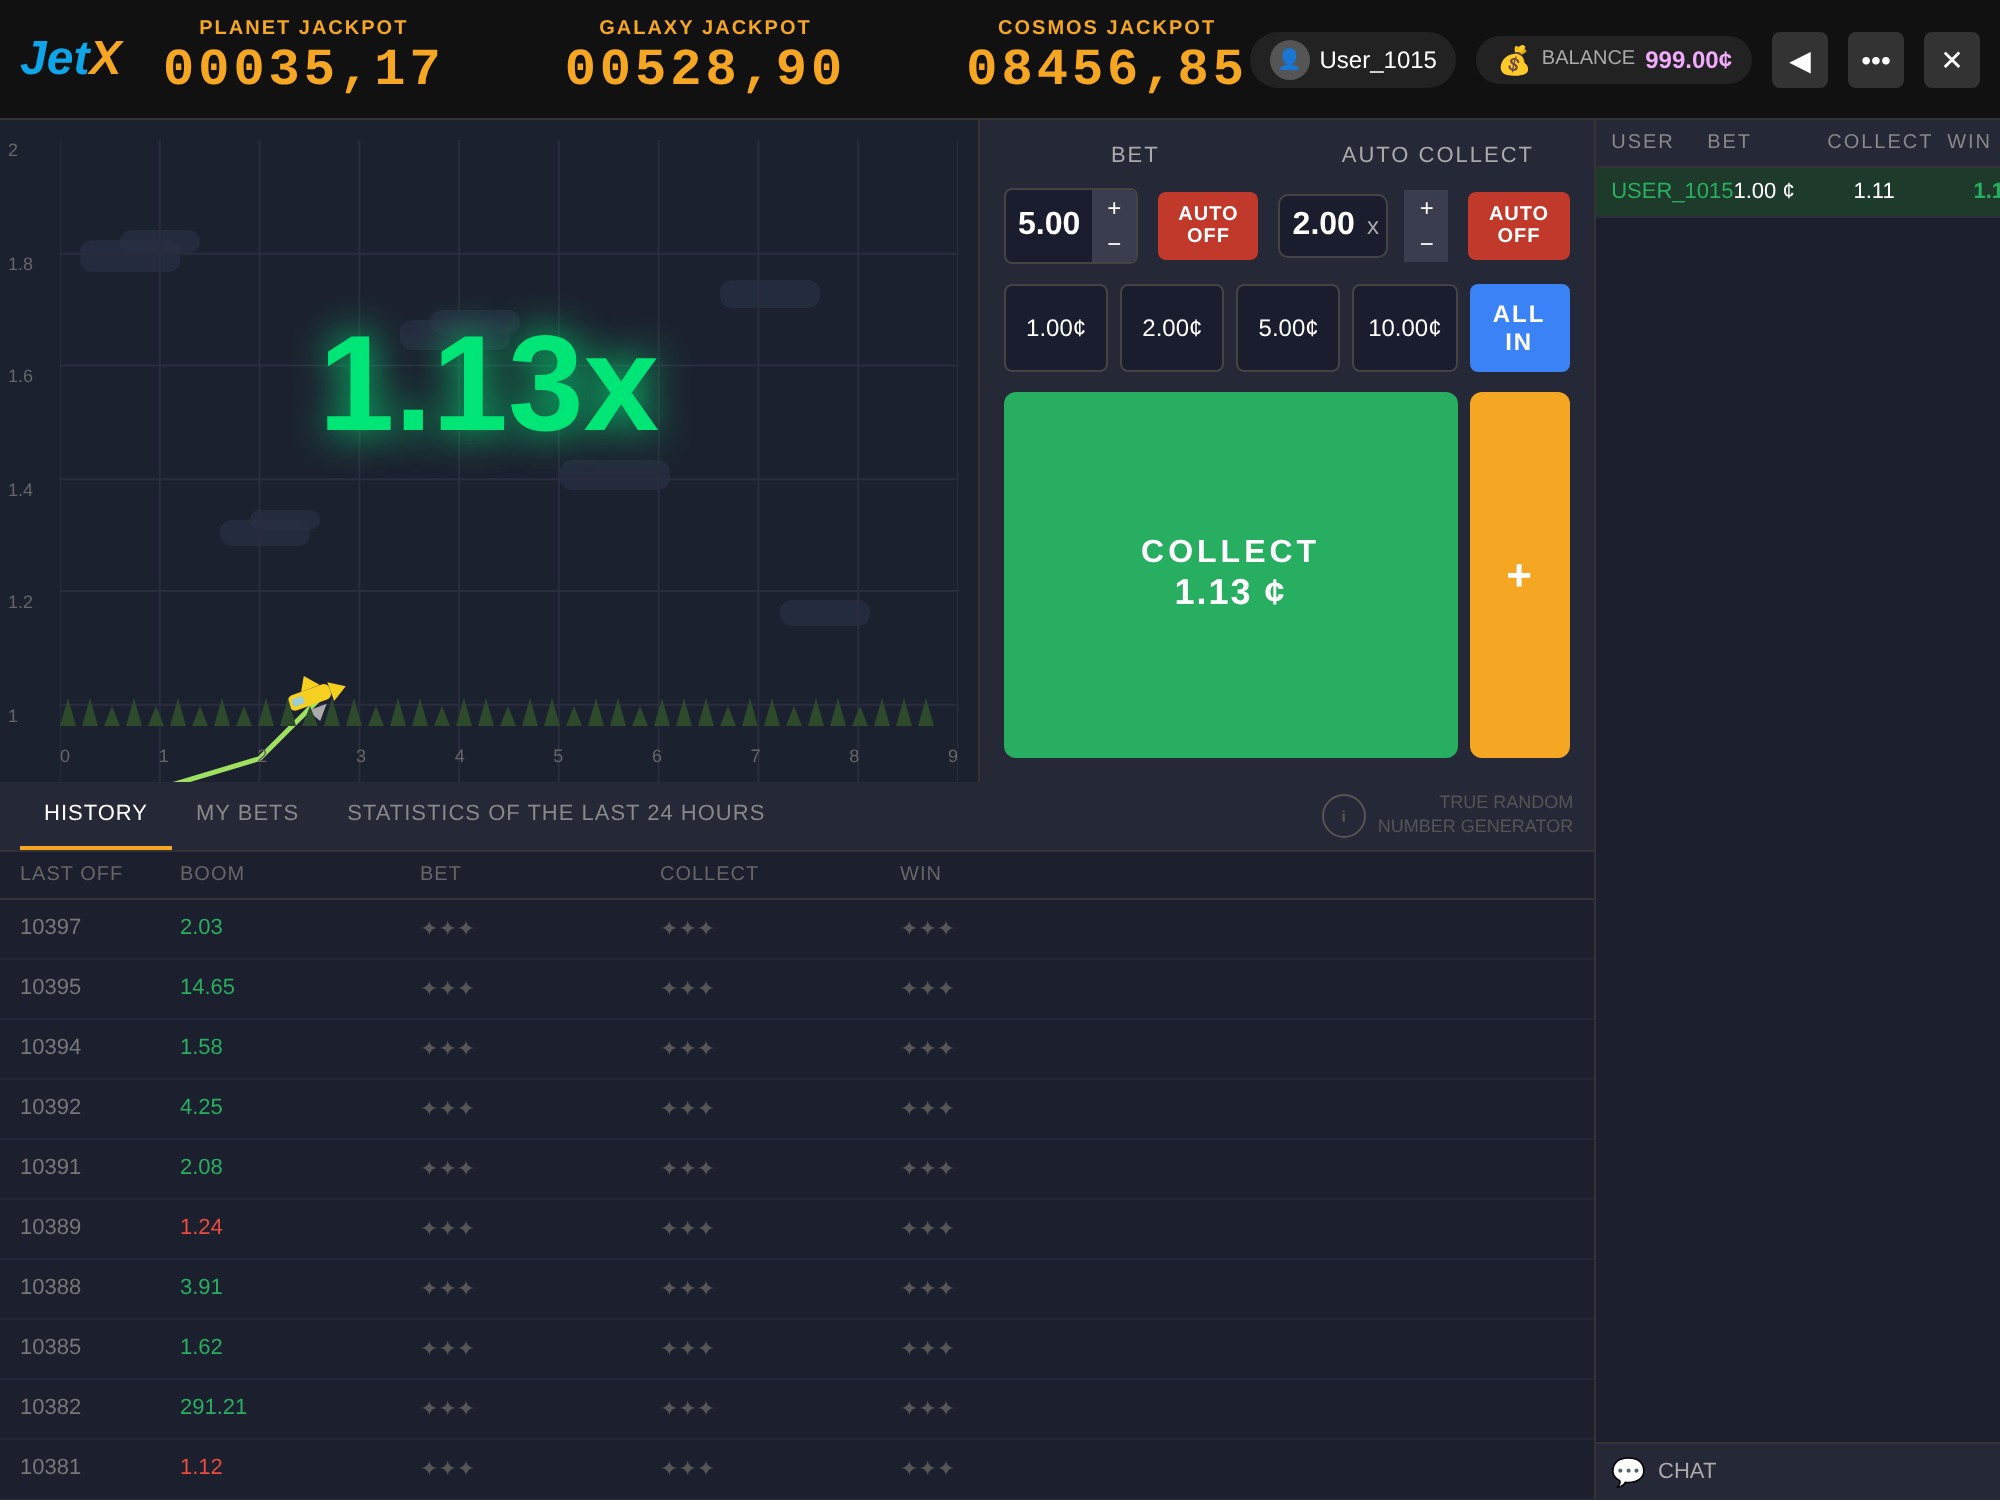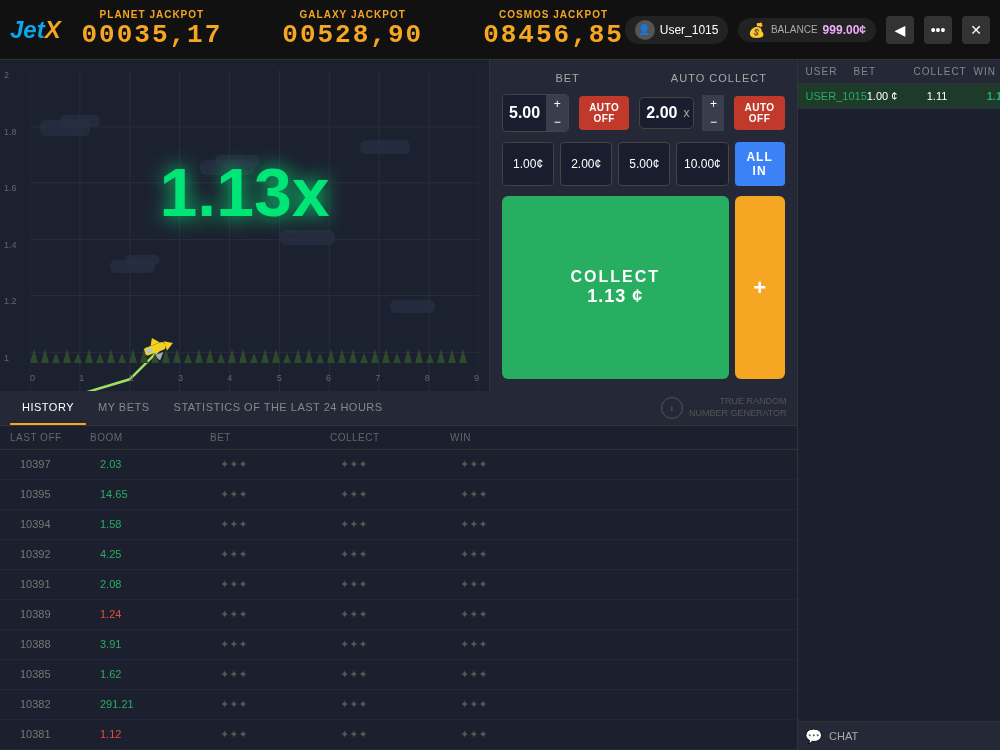--- a/index.html
+++ b/index.html
@@ -417,21 +417,21 @@
       padding: 6px 10px;
       background: #1c1f2e;
       border-bottom: 1px solid #333;
       color: #666;
       font-size: 10px;
       letter-spacing: 0.5px;
     }
     .table-row {
       display: grid;
       grid-template-columns: 80px 120px 120px 120px 120px;
-      padding: 8px 20px;
+      padding: 8px 10px;
       border-bottom: 1px solid #232638;
       font-size: 11px;
       color: #777;
     }
     .boom-green { color: #27ae60; }
     .boom-red { color: #e74c3c; }
     .dot-placeholder { color: #555; }
 
     
     .graph-svg {

